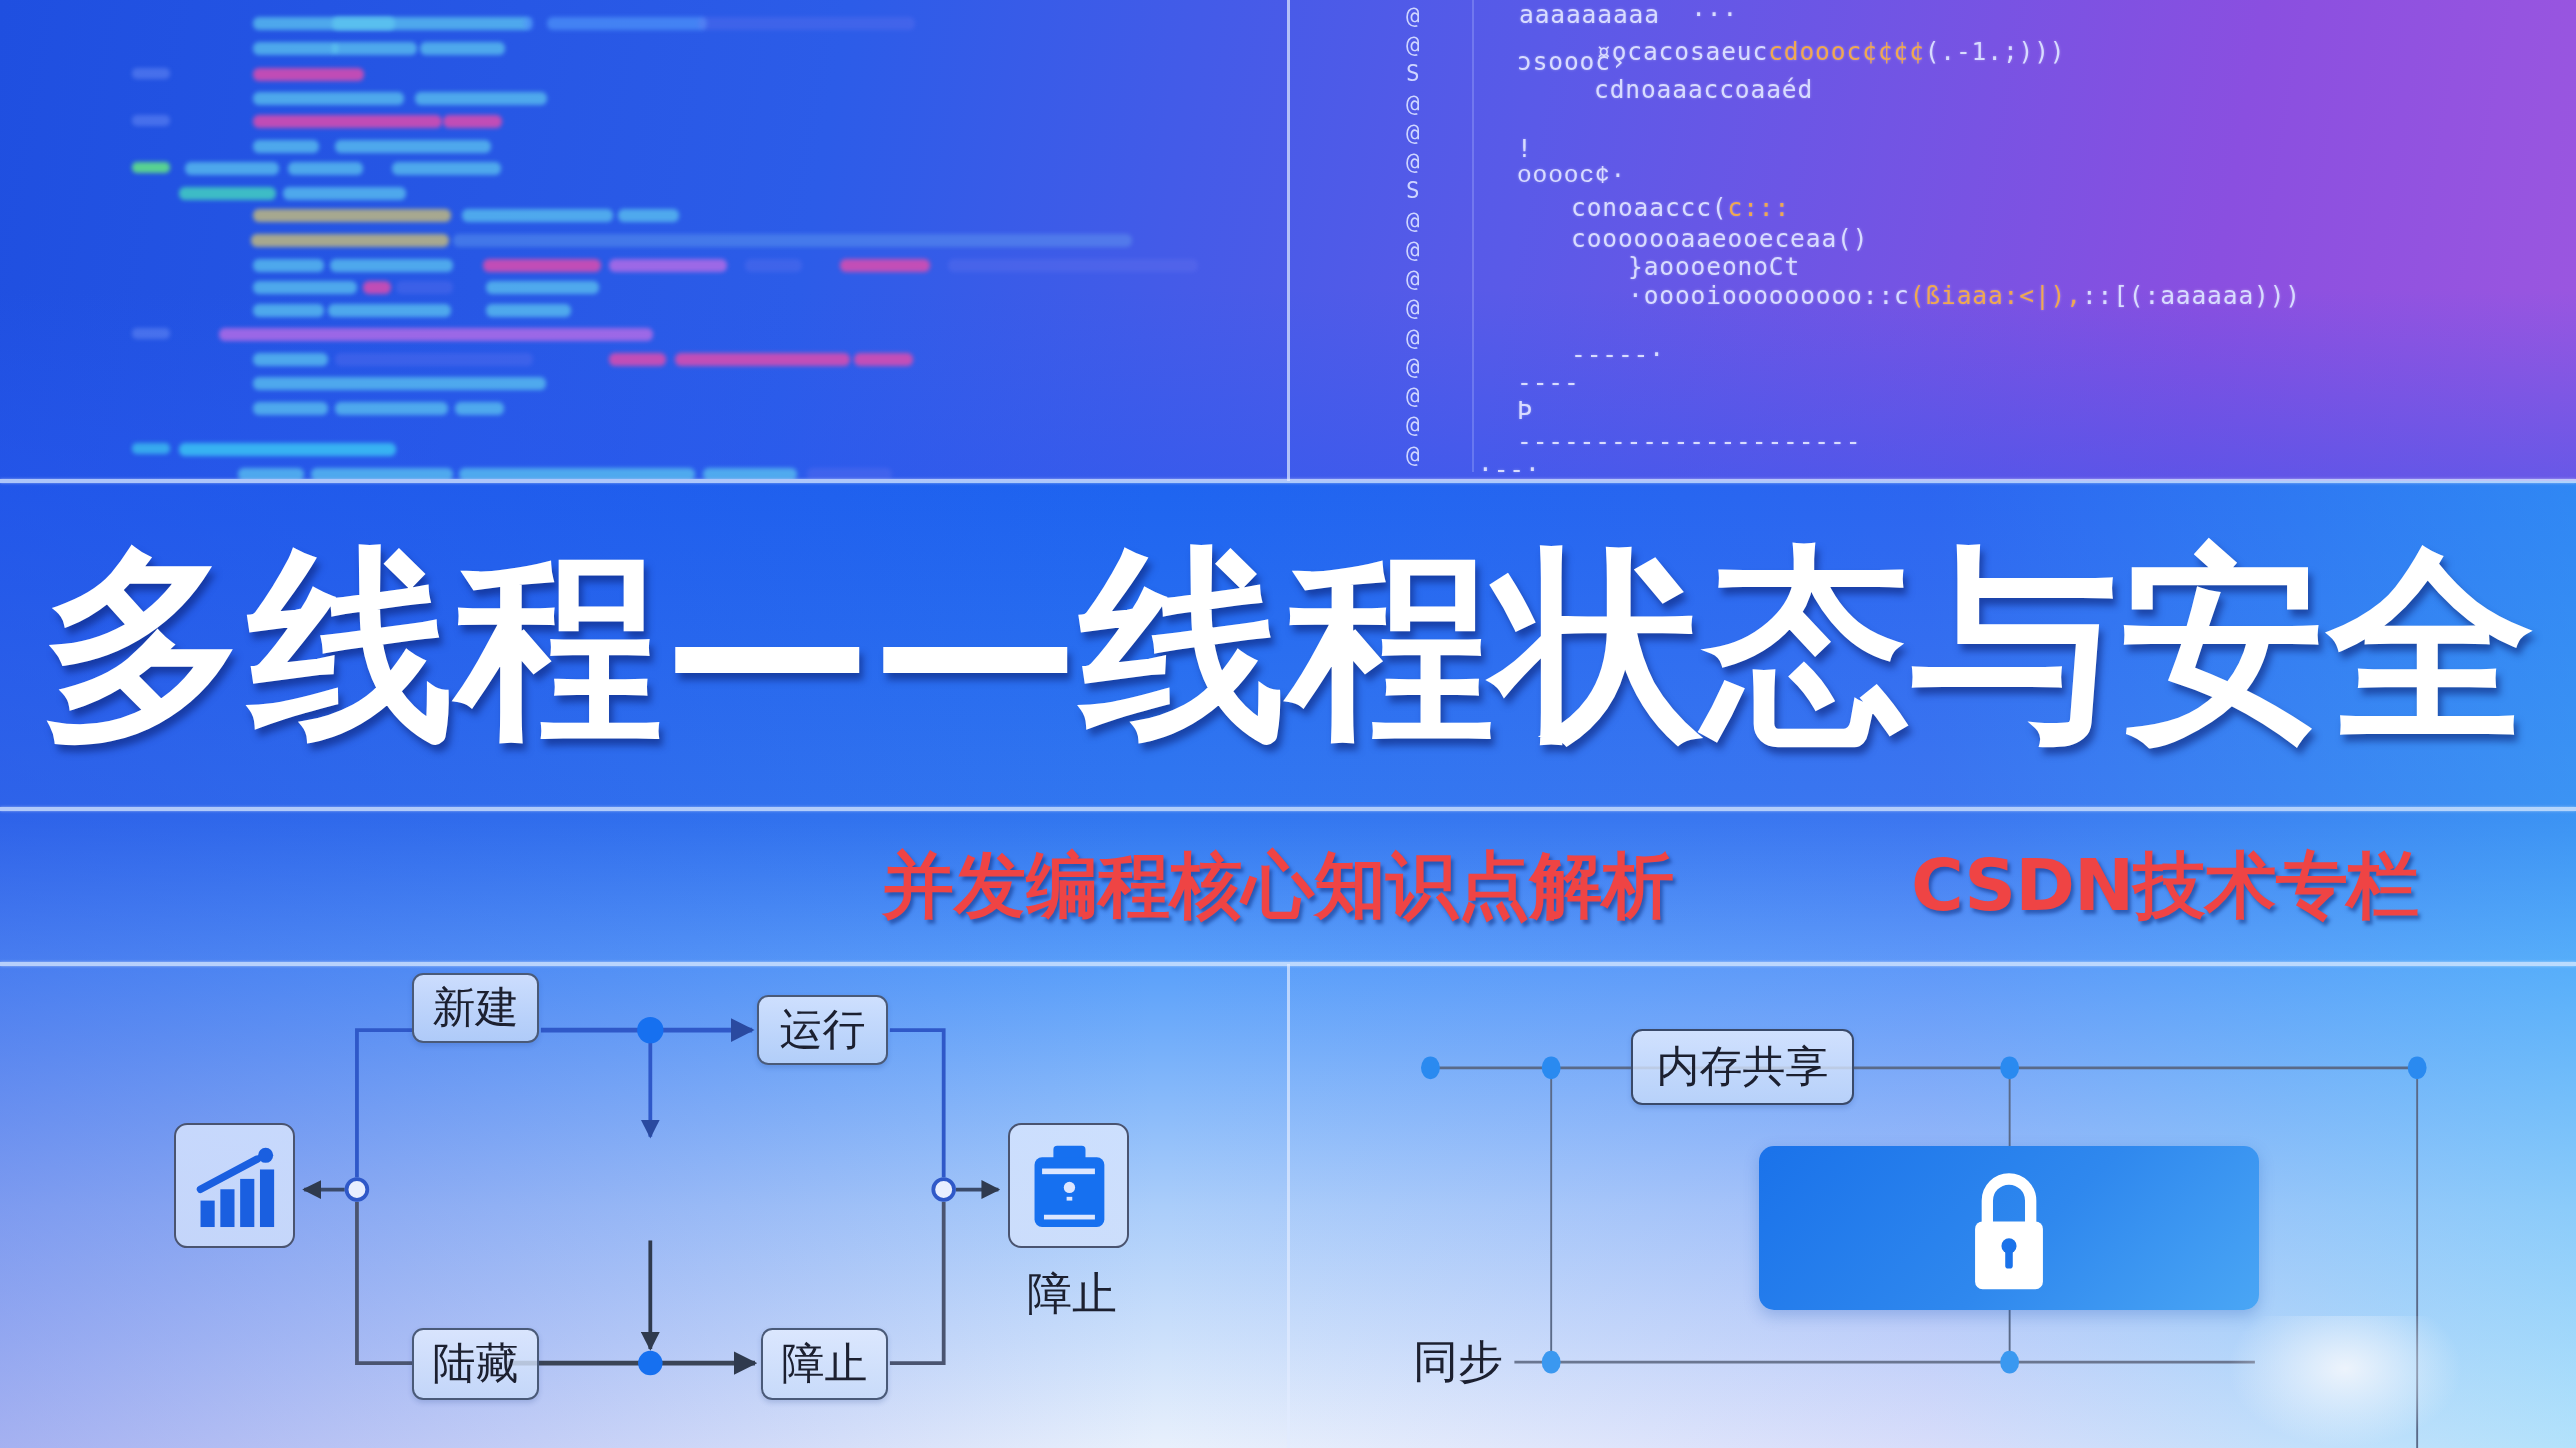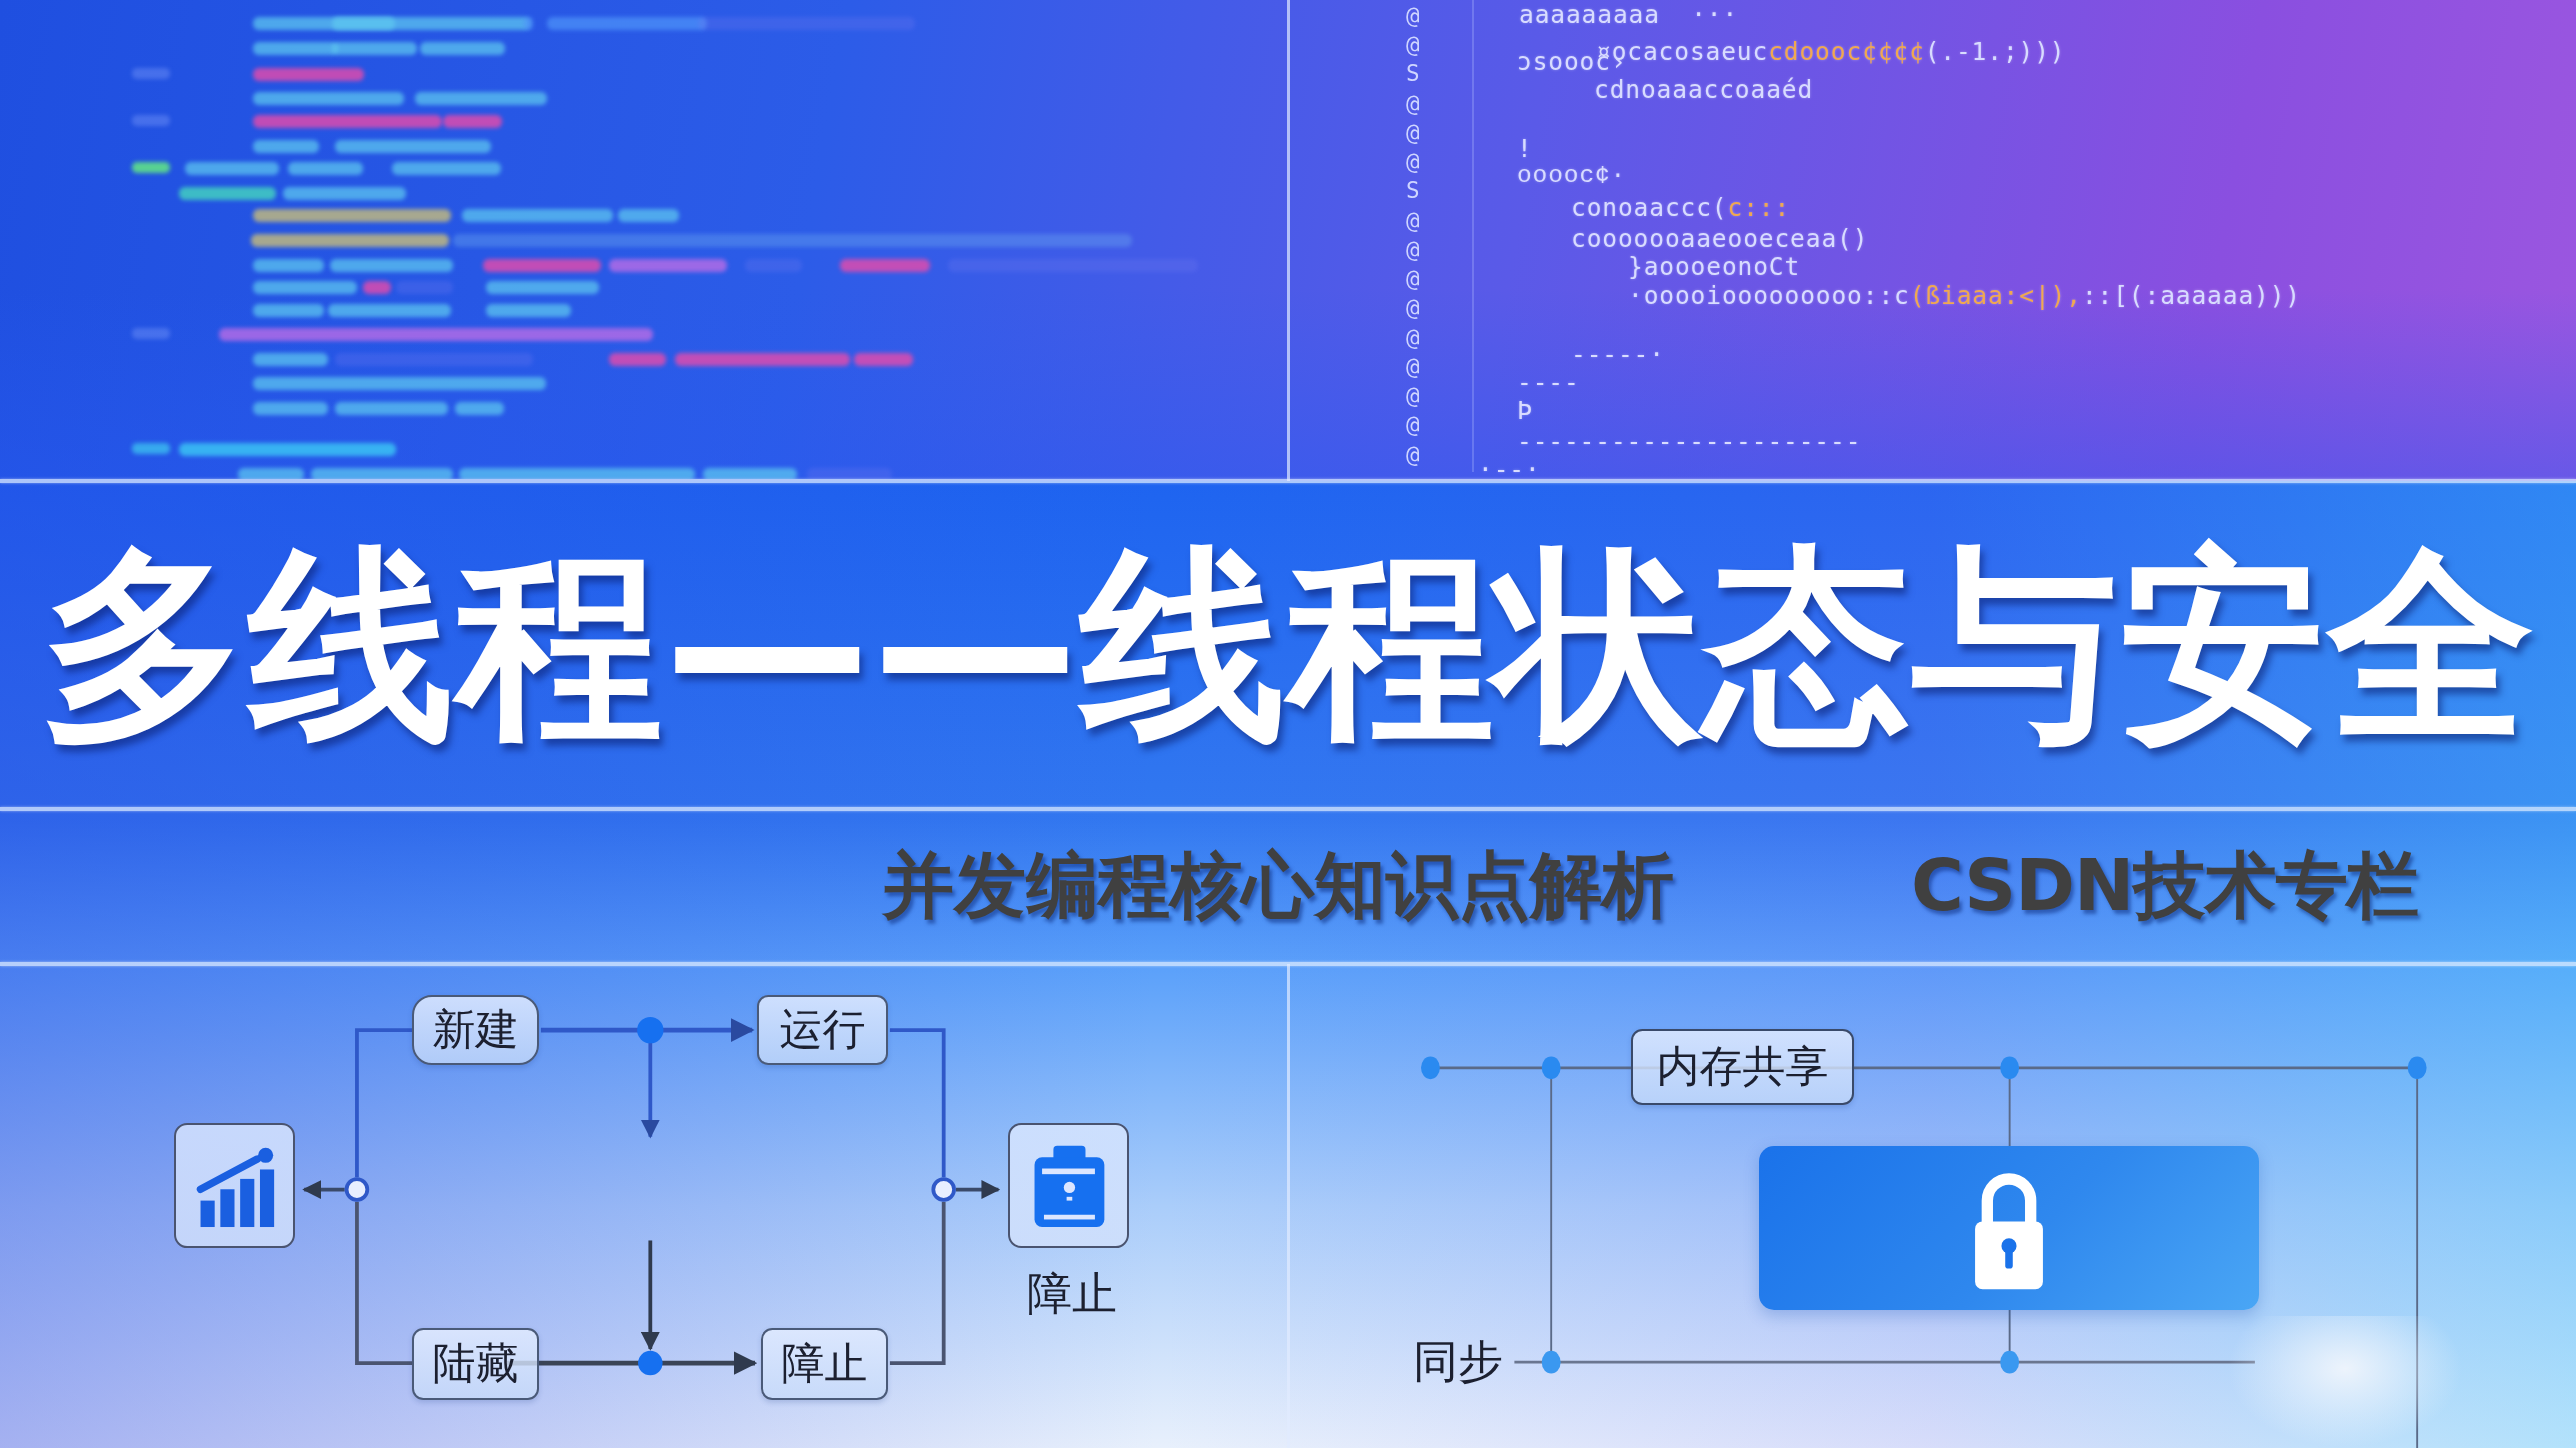--- a/index.html
+++ b/index.html
@@ -21,21 +21,21 @@
   .gutter-num{position:absolute;height:11.3px;width:38px;border-radius:4.7px;background:rgba(140,170,255,0.35);filter:blur(1.9px);}
   .code-text{position:absolute;font-family:"DejaVu Sans Mono","Liberation Mono",monospace;font-size:24.5px;
     letter-spacing:0.9px;color:#d8dcff;white-space:pre;filter:blur(0.7px);text-shadow:0 0 2.8px rgba(255,255,255,0.35);}
   .code-text .hl{color:#f0a850;}
   .code-gutter{position:absolute;font-family:"DejaVu Sans Mono",monospace;font-size:22.6px;color:#cfd6ff;filter:blur(0.6px);}
   .gutter-rule{position:absolute;left:1472px;top:0;width:1.9px;height:472px;background:rgba(200,210,255,0.25);}
   
   .title{position:absolute;left:0;top:528px;width:2576px;text-align:center;color:#fff;font-weight:bold;
     font-family:"DejaVu Sans","Liberation Sans",sans-serif;font-size:206px;letter-spacing:1.9px;line-height:236px;
     text-shadow:3.8px 6.6px 7.5px rgba(10,30,110,0.55);}
-  .subtitle{position:absolute;top:838px;color:#404040;font-size:72px;font-weight:bold;line-height:94px;
+  .subtitle{position:absolute;top:838px;color:#ef4444;font-size:72px;font-weight:bold;line-height:94px;
     text-shadow:2.8px 3.8px 3.8px rgba(10,40,120,0.5);}
   
   .diagram{position:absolute;top:0;left:0;width:2576px;height:1448px;}
   .node-box{position:absolute;border:2.8px solid #4a5a78;border-radius:11.3px;
     background:linear-gradient(180deg,rgba(225,235,255,0.85),rgba(200,220,250,0.75));
     display:flex;align-items:center;justify-content:center;color:#1c2030;font-size:43px;
     font-family:"DejaVu Sans","Liberation Sans",sans-serif;box-shadow:0 2.8px 5.7px rgba(30,60,140,0.18);}
   .node-box.blue{border-color:#2f6fe0;}
   .node-box.dark-top{border-color:#3a4a6a;}
   .icon-box{position:absolute;border:2.8px solid #4a5470;border-radius:13.2px;
@@ -225,21 +225,21 @@
     <line x1="689" y1="1315" x2="689" y2="1430" stroke="#2f3a4e" stroke-width="4" marker-end="url(#arrDark)"></line>
     <line x1="537" y1="1445" x2="800" y2="1445" stroke="#3a4456" stroke-width="5" marker-end="url(#arrDark)"></line>
     <polyline points="943,1445 1000,1445 1000,1274" fill="none" stroke="#4a5470" stroke-width="4"></polyline>
 
     <circle cx="689" cy="1092" r="14" fill="#1670f0"></circle>
     <circle cx="689" cy="1445" r="13" fill="#1670f0"></circle>
     <circle cx="378" cy="1261" r="11" fill="#e8eeff" stroke="#2f58c8" stroke-width="4"></circle>
     <circle cx="1000" cy="1261" r="11" fill="#e8eeff" stroke="#2f58c8" stroke-width="4"></circle>
   </svg>
 
-  <div class="node-box" style="left:412px;top:995px;width:123px;height:66px;border-radius:20px;">
+  <div class="node-box" style="left:412px;top:973px;width:123px;height:66px;">
     <span>新建</span>
   </div>
   <div class="node-box" style="left:757px;top:995px;width:127px;height:66px;">
     <span>运行</span>
   </div>
   <div class="node-box" style="left:412px;top:1328px;width:123px;height:68px;">
     <span>陆藏</span>
   </div>
   <div class="node-box" style="left:761px;top:1328px;width:123px;height:68px;">
     <span>障止</span>

